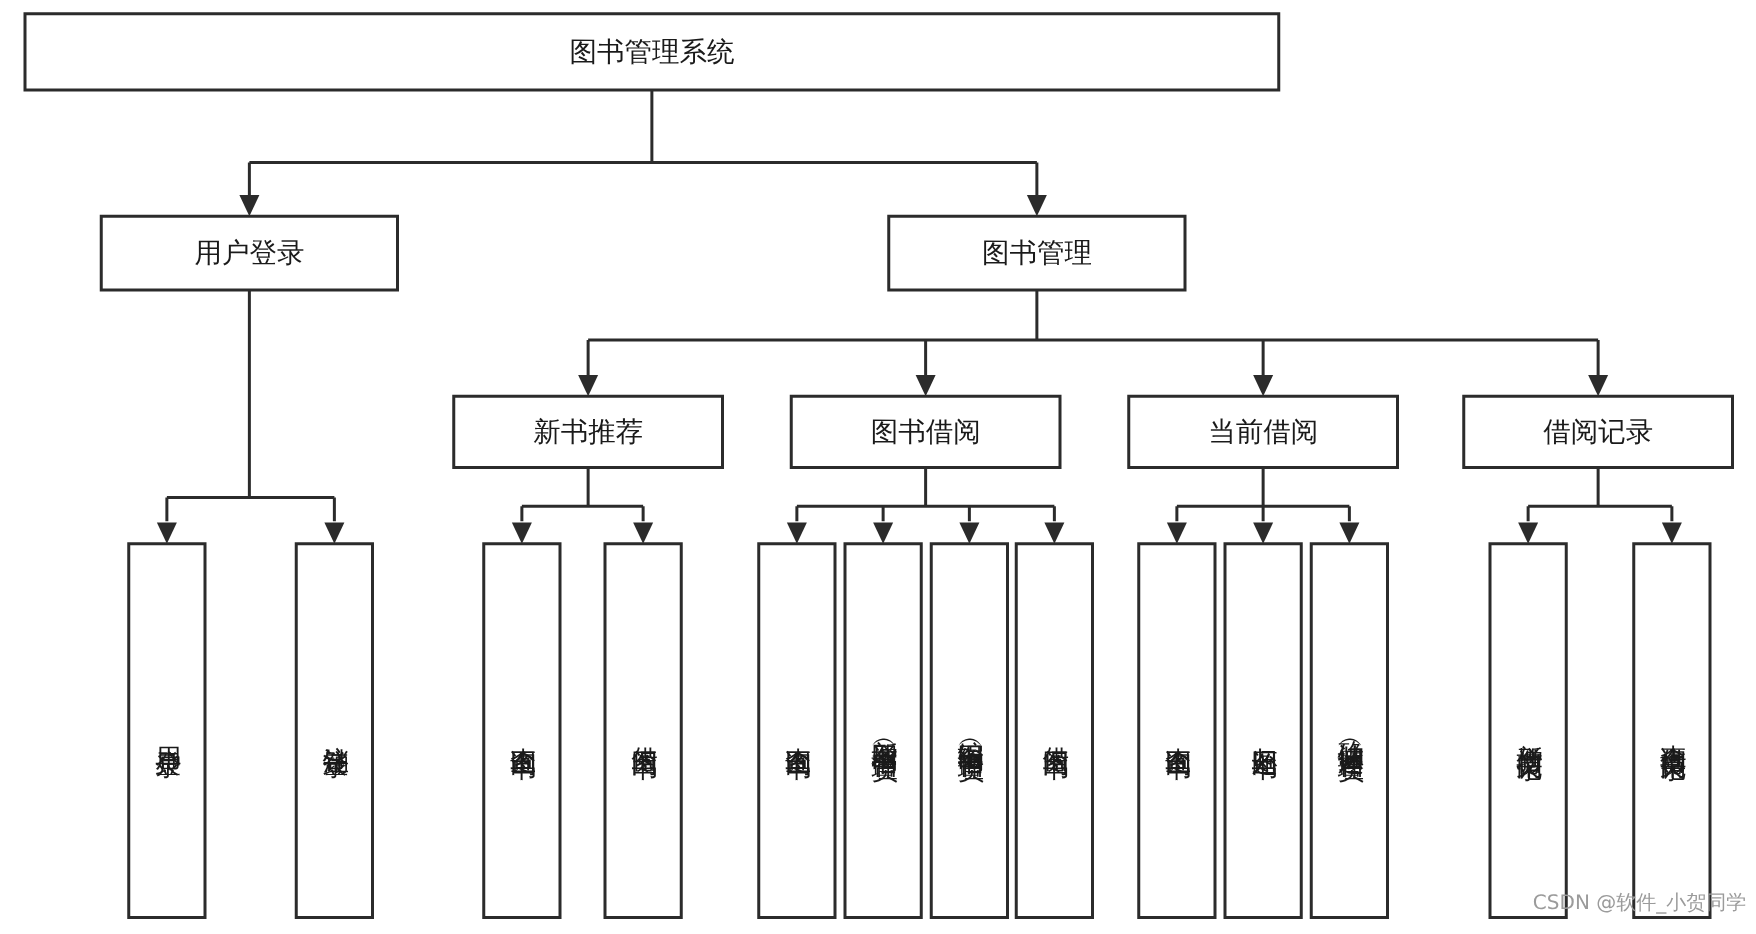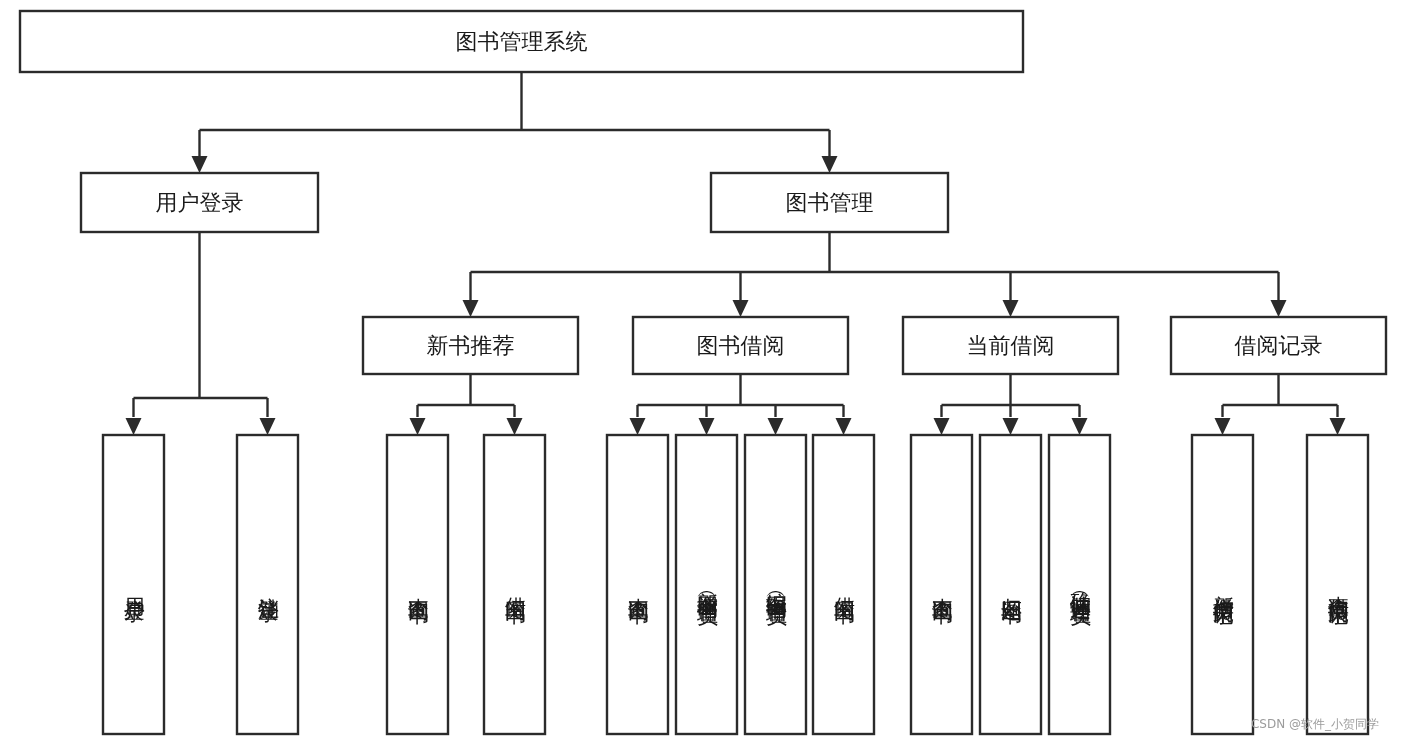--- a/index.html
+++ b/index.html
@@ -52,24 +52,24 @@
     font-size: 22px;
   }
   .label-v {
     font-size: 21px;
     writing-mode: vertical-rl;
     text-orientation: upright;
     letter-spacing: 2px;
   }
   .watermark {
     position: absolute;
-    right: 26px;
+    right: 8px;
     bottom: 5px;
     font-family: "DejaVu Sans", "Liberation Sans", sans-serif;
-    font-size: 12px;
+    font-size: 16px;
     color: #9b9b9b;
     white-space: nowrap;
     pointer-events: none;
     text-align: right;
   }
 </style>
 </head>
 <body>
 
 <div id="diagram-root">

